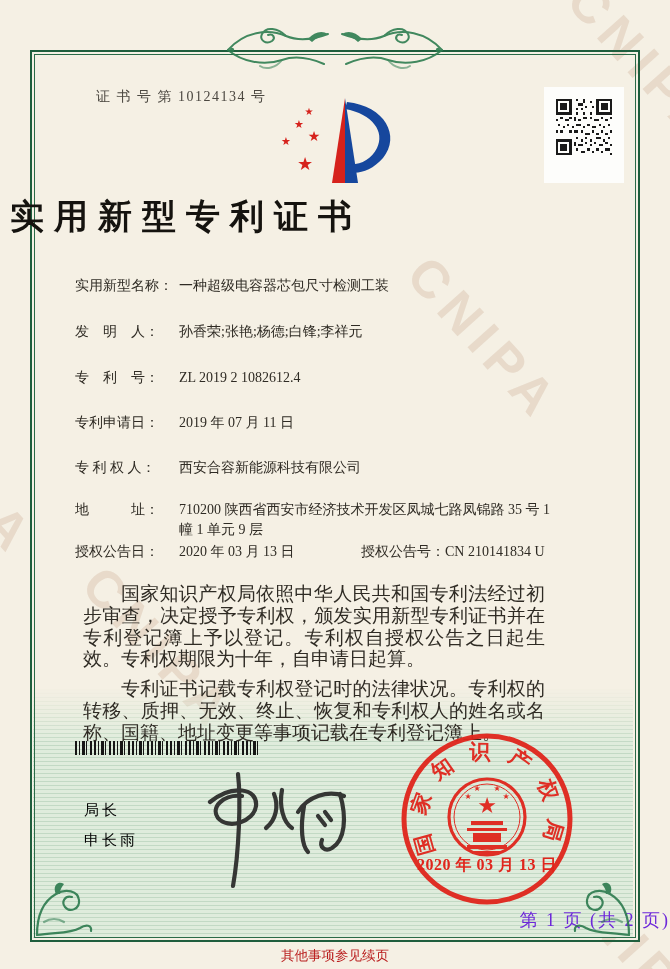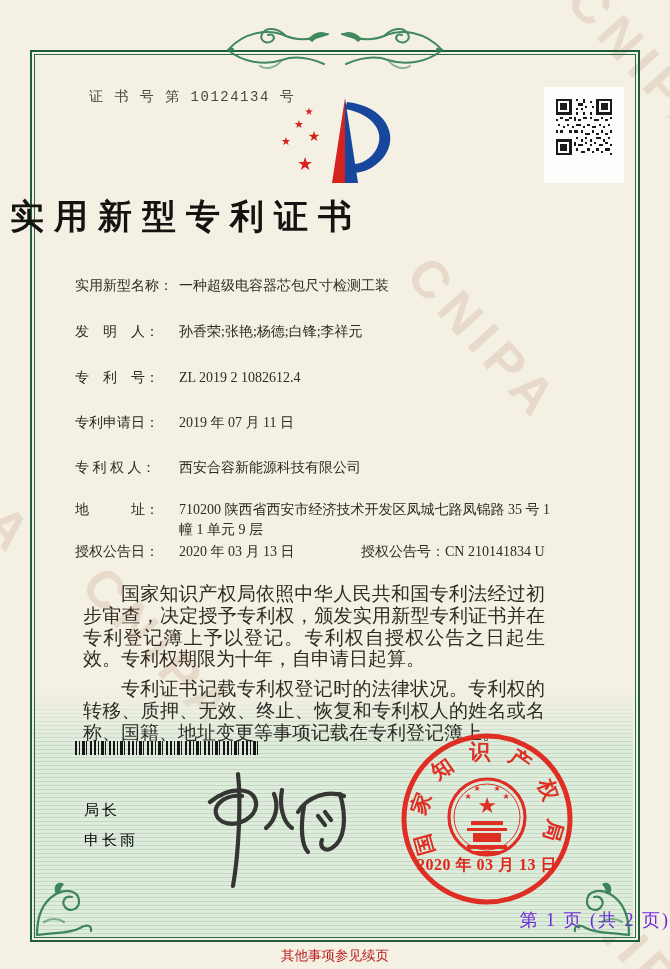--- a/index.html
+++ b/index.html
@@ -11,21 +11,21 @@
       transform-origin:left top;white-space:nowrap;z-index:1;}
   
   .frame-outer{position:absolute;left:30px;top:50px;width:606px;height:888px;
                border:2px solid #1f5e3d;z-index:2;}
   .frame-inner{position:absolute;left:2px;top:2px;right:2px;bottom:2px;border:1px solid #2a6a47;}
   
   .greenwash{position:absolute;left:33px;top:688px;width:600px;height:250px;z-index:1;
      background:#dfecdc repeating-linear-gradient(0deg,rgba(128,172,140,0.30) 0 1px,rgba(236,244,234,0) 1px 4px);
      -webkit-mask-image:linear-gradient(180deg,transparent 0,#000 55px);
      mask-image:linear-gradient(180deg,transparent 0,#000 55px);}
-  .cert-no{position:absolute;left:89px;top:88px;font-size:14px;letter-spacing:1.5px;color:#4b4740;z-index:2;font-family:Liberation Mono, monospace;}
+  .cert-no{position:absolute;left:96px;top:88px;font-size:14px;letter-spacing:1.5px;color:#4b4740;z-index:2;}
   .title{position:absolute;left:0;right:0;top:194px;font-size:34px;font-weight:bold;
          letter-spacing:10px;text-indent:10px;color:#15130f;z-index:2;}
   .logo{position:absolute;left:263px;top:92px;width:150px;height:95px;z-index:2;}
   .qr-patch{position:absolute;left:544px;top:87px;width:80px;height:96px;background:#fdfdfb;z-index:2;}
   .qr{position:absolute;left:556px;top:99px;width:56px;height:56px;z-index:3;}
   .row{position:absolute;left:75px;width:478px;display:flex;font-size:14px;line-height:20px;z-index:2;}
   .lbl{flex:none;width:104px;white-space:pre;}
   .val{flex:1;}
   .paras{position:absolute;left:75px;top:575px;width:478px;z-index:2;}
   .paras p{margin:8px;text-indent:2em;font-size:19px;line-height:21.8px;text-align:justify;}

